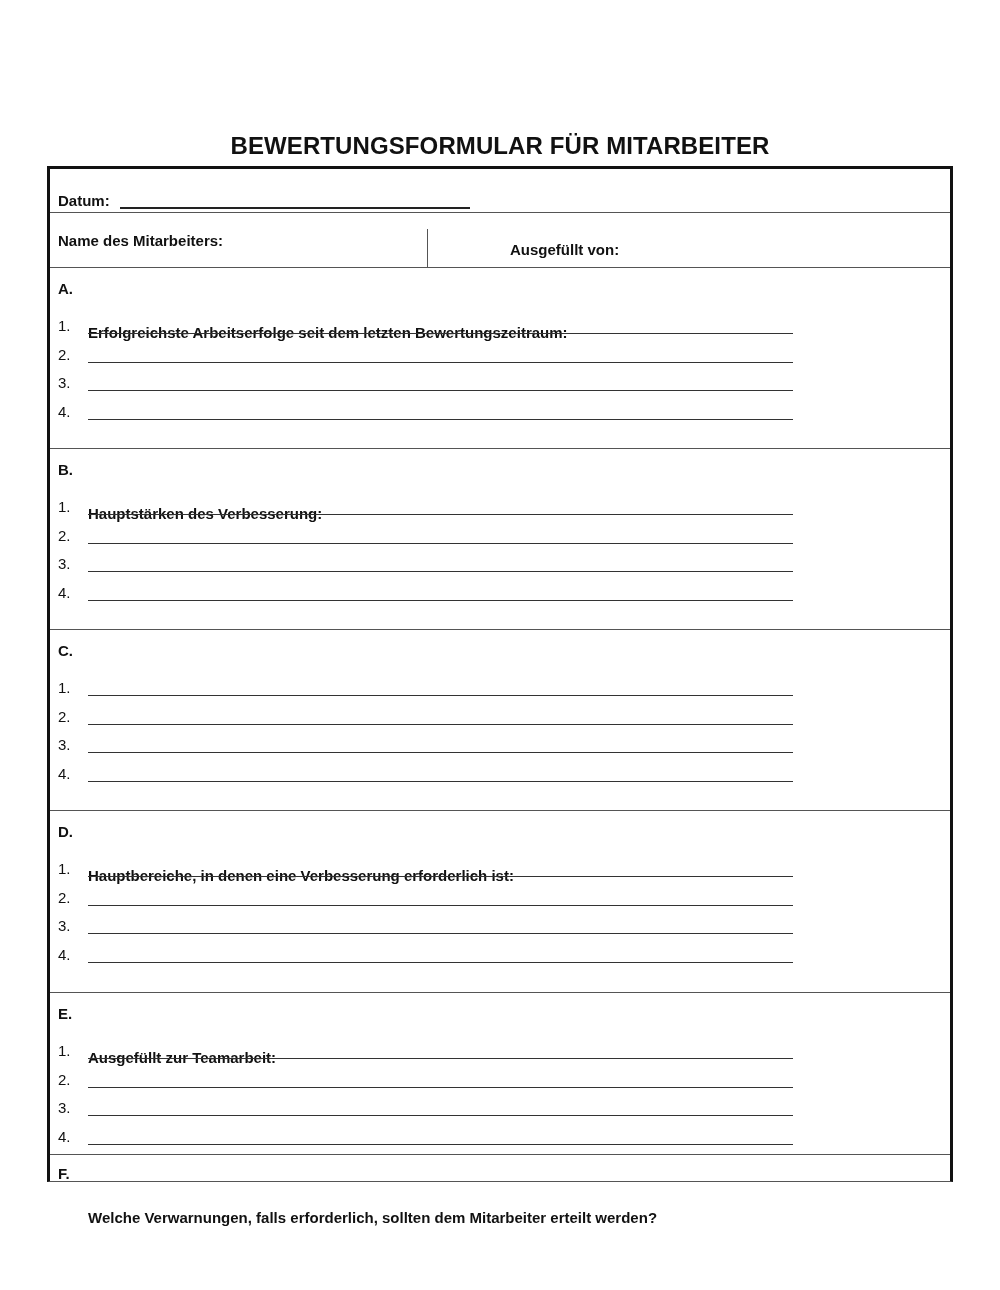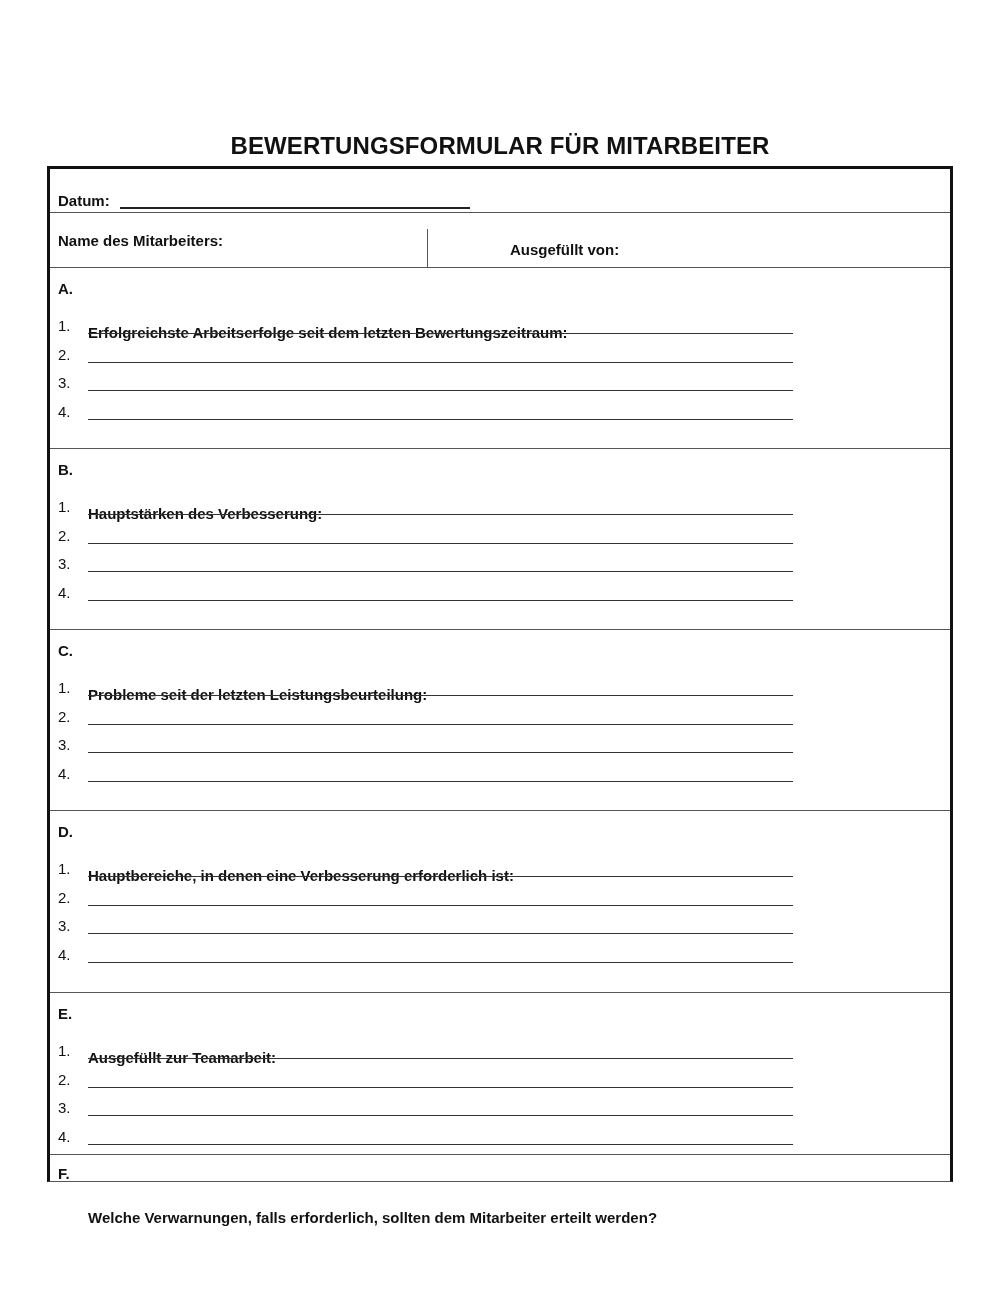--- a/index.html
+++ b/index.html
@@ -77,21 +77,20 @@
         <div class="item-line"></div>
       </div>
     <div class="item" style="top:135px;">
         <span class="item-num">4.</span>
         <div class="item-line"></div>
       </div>
   </div>
 
   <div class="row divider" style="top:461px;height:181px;">
     <span class="bold sec-letter">C.</span>
-    <span class="bold sec-title">Probleme seit der letzten Leistungsbeurteilung:</span>
     <div class="item" style="top:49px;">
         <span class="item-num">1.</span>
         <div class="item-line"></div>
       </div>
     <div class="item" style="top:78px;">
         <span class="item-num">2.</span>
         <div class="item-line"></div>
       </div>
     <div class="item" style="top:106px;">
         <span class="item-num">3.</span>

